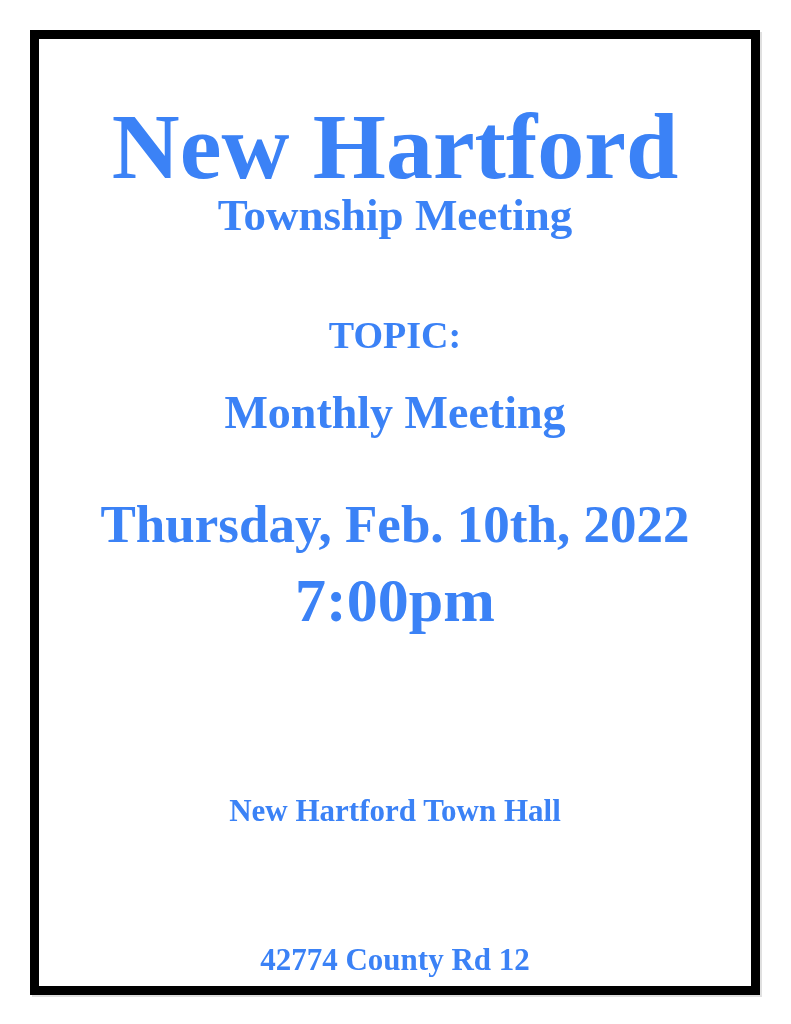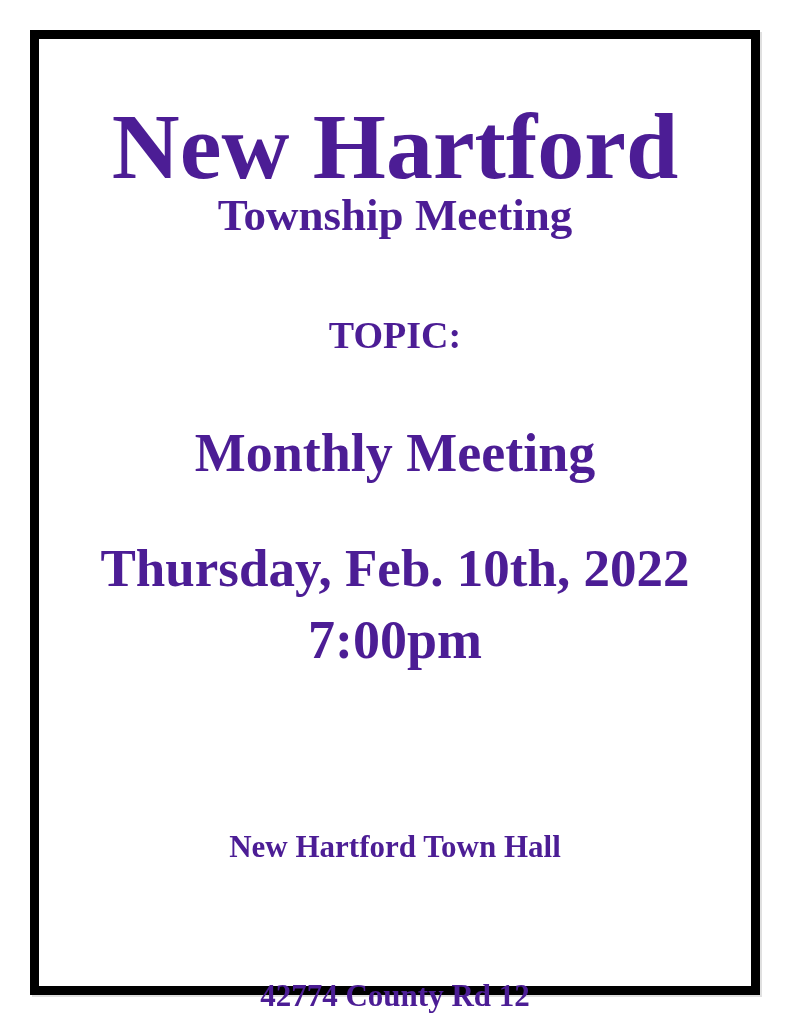--- a/index.html
+++ b/index.html
@@ -6,21 +6,21 @@
     margin: 0;
     padding: 0;
     background: #ffffff;
   }
   .page {
     position: relative;
     width: 791px;
     height: 1024px;
     background: #ffffff;
     font-family: "Liberation Serif", "DejaVu Serif", serif;
-    color: #4c1d95;
+    color: #3b82f6;
     overflow: hidden;
   }
   .frame {
     position: absolute;
     left: 30px;
     top: 30px;
     width: 730px;
     height: 965px;
     border: 9px solid #000000;
     box-sizing: border-box;
@@ -44,30 +44,30 @@
     font-size: 94px;
   }
   .subtitle {
     font-size: 45px;
   }
   .topic-label {
     margin-top: 78px;
     font-size: 38px;
   }
   .topic {
-    margin-top: 72px;
-    font-size: 54px;
+    margin-top: 36px;
+    font-size: 46px;
   }
   .date {
     margin-top: 62px;
     font-size: 53px;
   }
   .time {
     margin-top: 18px;
-    font-size: 54px;
+    font-size: 62px;
   }
   .location {
     margin-top: 52px;
     font-size: 31px;
   }
   .location .loc-line {
     line-height: 43px;
     font-weight: bold;
     white-space: pre;
     margin-top: 44px;

